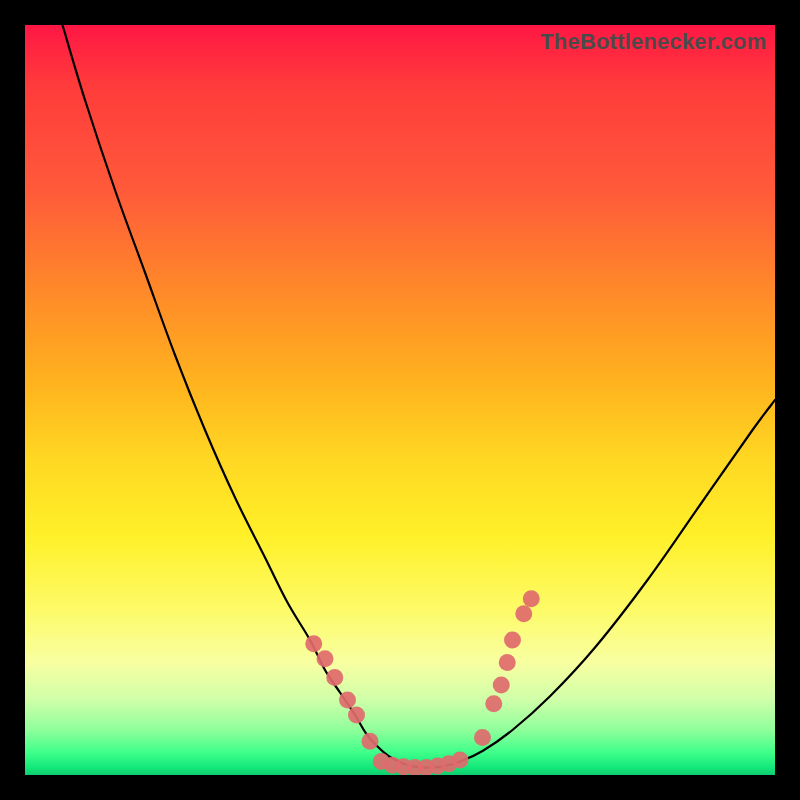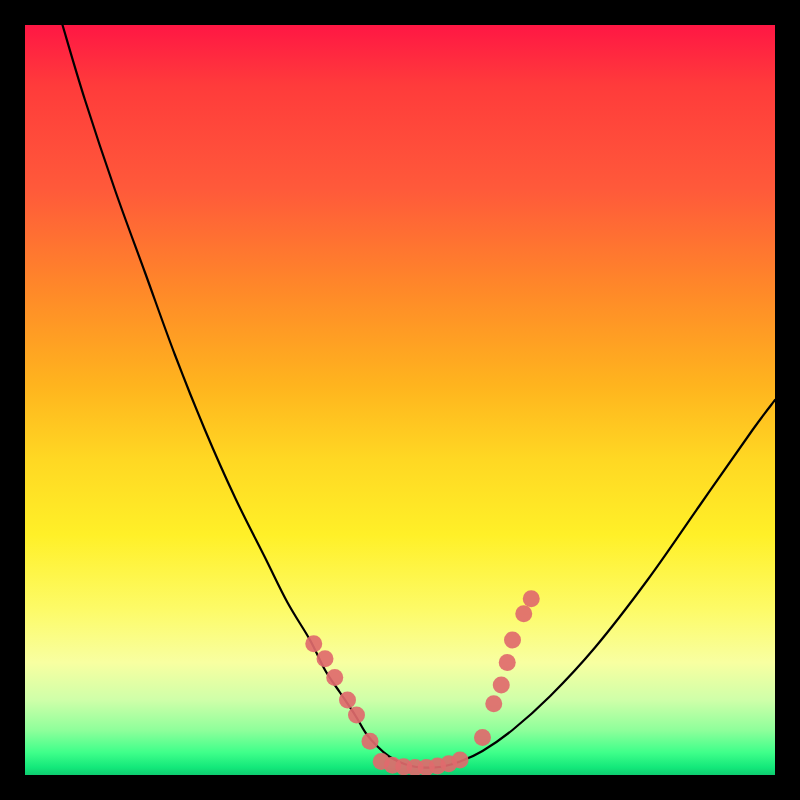--- a/index.html
+++ b/index.html
@@ -55,20 +55,21 @@
     position: absolute;
     left: 0;
     top: 0;
   }
 </style>
 </head>
 <body>
 
 <div class="frame">
   <div class="plot">
+    <div class="watermark">TheBottlenecker.com</div>
     <svg id="svg-layer" width="750" height="750" viewBox="0 0 750 750">
         <path d="M 37.50 0.00 C 41.55 13.50, 50.55 45.30, 60.00 75.00 C 69.45 104.70, 79.20 133.95, 90.00 165.00 C 100.80 196.05, 109.20 217.80, 120.00 247.50 C 130.80 277.20, 139.20 301.65, 150.00 330.00 C 160.80 358.35, 169.20 379.35, 180.00 405.00 C 190.80 430.65, 199.20 449.55, 210.00 472.50 C 220.80 495.45, 230.55 513.60, 240.00 532.50 C 249.45 551.40, 254.40 562.65, 262.50 577.50 C 270.60 592.35, 278.25 602.85, 285.00 615.00 C 291.75 627.15, 294.60 635.55, 300.00 645.00 C 305.40 654.45, 309.60 659.40, 315.00 667.50 C 320.40 675.60, 325.27 682.58, 330.00 690.00 C 334.73 697.42, 337.20 703.08, 341.25 708.75 C 345.30 714.42, 348.45 717.45, 352.50 721.50 C 356.55 725.55, 359.70 728.41, 363.75 731.25 C 367.80 734.09, 370.95 735.50, 375.00 737.25 C 379.05 739.00, 382.20 740.05, 386.25 741.00 C 390.30 741.95, 393.45 742.23, 397.50 742.50 C 401.55 742.77, 404.70 742.77, 408.75 742.50 C 412.80 742.23, 415.28 742.08, 420.00 741.00 C 424.73 739.92, 428.25 739.20, 435.00 736.50 C 441.75 733.80, 448.05 731.67, 457.50 726.00 C 466.95 720.33, 475.35 714.86, 487.50 705.00 C 499.65 695.14, 510.15 686.10, 525.00 671.25 C 539.85 656.40, 552.45 643.42, 570.00 622.50 C 587.55 601.58, 603.60 580.65, 622.50 555.00 C 641.40 529.35, 656.10 507.00, 675.00 480.00 C 693.90 453.00, 714.00 423.90, 727.50 405.00 C 741.00 386.10, 745.95 380.40, 750.00 375.00" fill="none" stroke="#000000" stroke-width="2.2" stroke-linecap="round" stroke-linejoin="round"></path>
         <circle cx="288.75" cy="618.75" r="8.5" fill="#e06a6c" stroke="#c44e52" stroke-width="0" opacity="0.92"></circle>
         <circle cx="300.00" cy="633.75" r="8.5" fill="#e06a6c" stroke="#c44e52" stroke-width="0" opacity="0.92"></circle>
         <circle cx="309.75" cy="652.50" r="8.5" fill="#e06a6c" stroke="#c44e52" stroke-width="0" opacity="0.92"></circle>
         <circle cx="322.50" cy="675.00" r="8.5" fill="#e06a6c" stroke="#c44e52" stroke-width="0" opacity="0.92"></circle>
         <circle cx="331.50" cy="690.00" r="8.5" fill="#e06a6c" stroke="#c44e52" stroke-width="0" opacity="0.92"></circle>
         <circle cx="345.00" cy="716.25" r="8.5" fill="#e06a6c" stroke="#c44e52" stroke-width="0" opacity="0.92"></circle>
         <circle cx="356.25" cy="736.50" r="8.5" fill="#e06a6c" stroke="#c44e52" stroke-width="0" opacity="0.92"></circle>
         <circle cx="367.50" cy="740.25" r="8.5" fill="#e06a6c" stroke="#c44e52" stroke-width="0" opacity="0.92"></circle>

